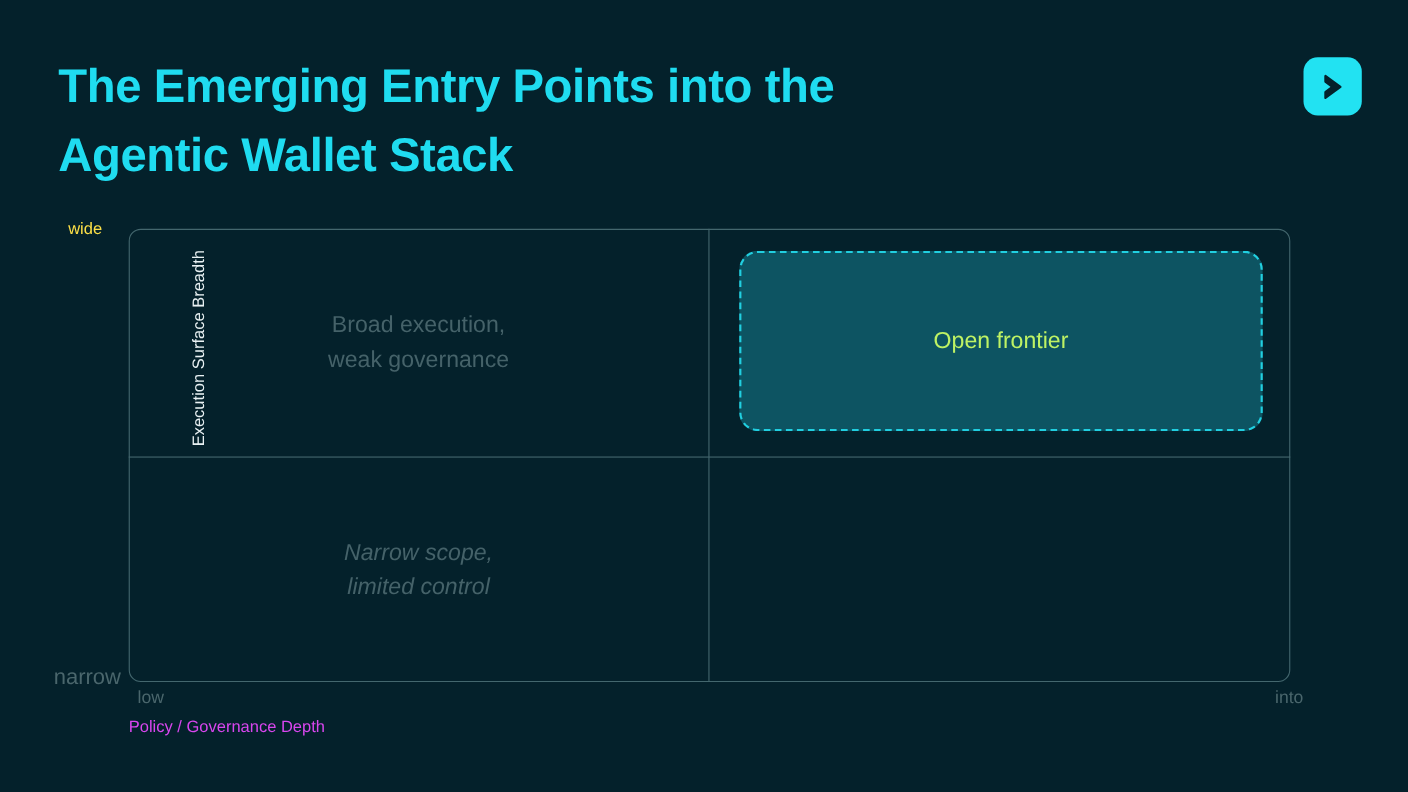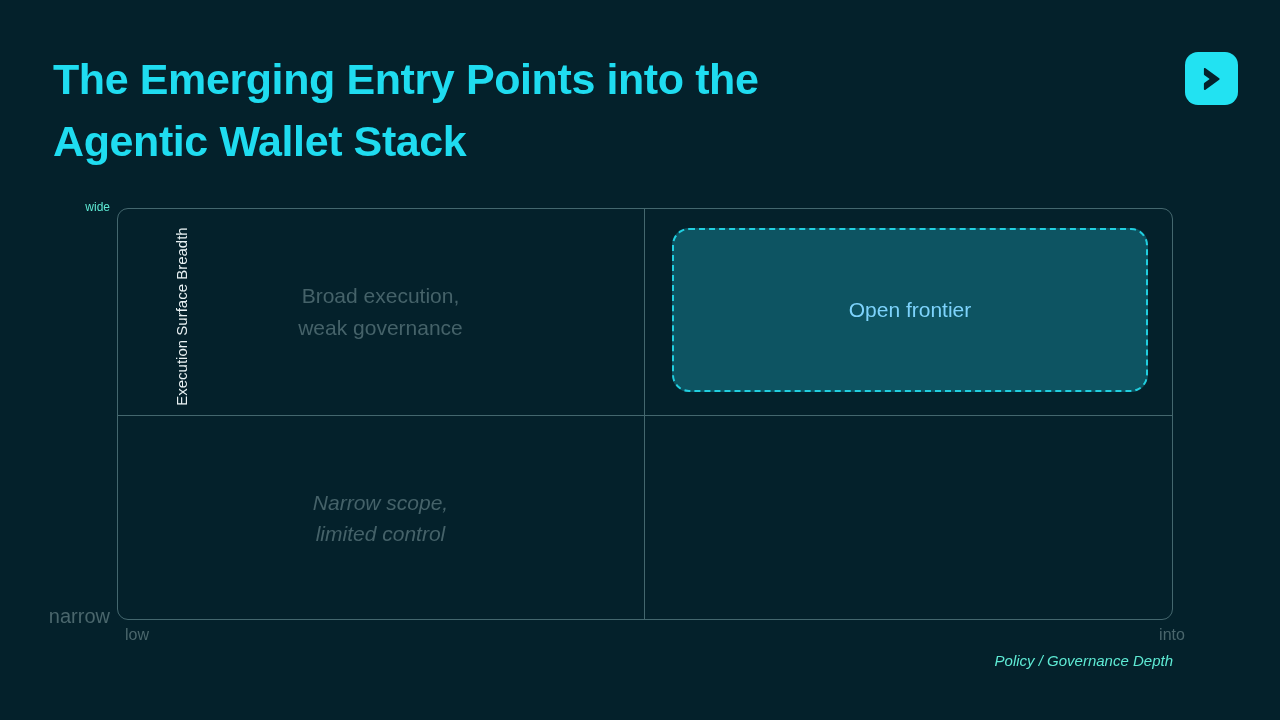--- a/index.html
+++ b/index.html
@@ -113,44 +113,43 @@
     height: 164px;
     background: #0d5462;
     border: 2px dashed #21cfe0;
     border-radius: 17px;
     box-sizing: border-box;
     display: flex;
     align-items: center;
     justify-content: center;
   }
   #highlight-label {
-    color: #7dd3fc;
+    color: #bef264;
     font-size: 21px;
   }
 
   
   #y-axis-title {
     position: absolute;
     left: -42px;
     top: 100px;
     width: 212px;
     text-align: center;
     color: #e9f1f3;
     font-size: 15px;
     transform: rotate(-90deg);
     transform-origin: center center;
   }
   #y-tick-high {
     position: absolute;
     left: -55px;
     top: -8px;
     width: 48px;
-    text-align: right;
-    color: #5eead4;
-    font-size: 12px;
+    color: #fde047;
+    font-size: 15px;
   }
   #y-tick-low {
     position: absolute;
     left: -77px;
     top: 397px;
     width: 70px;
     text-align: right;
     color: #4a666c;
     font-size: 20px;
   }
@@ -170,24 +169,23 @@
     width: 60px;
     text-align: center;
     color: #4a666c;
     font-size: 16px;
   }
   #x-axis-title {
     position: absolute;
     left: 0;
     top: 444px;
     width: 1056px;
-    text-align: right;
-    color: #5eead4;
+    text-align: left;
+    color: #d946ef;
     font-size: 15px;
-    font-style: italic;
   }
 </style>
 </head>
 <body>
 
 <div id="slide-header">
   <div id="page-title">The Emerging Entry Points into the
 Agentic Wallet Stack</div>
 
   <div id="brand-logo">

